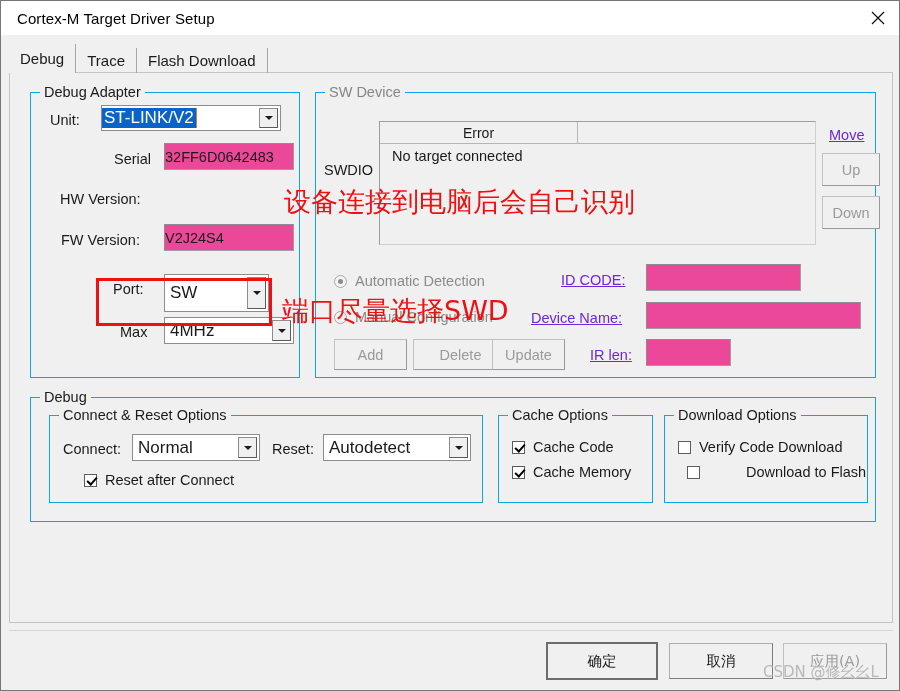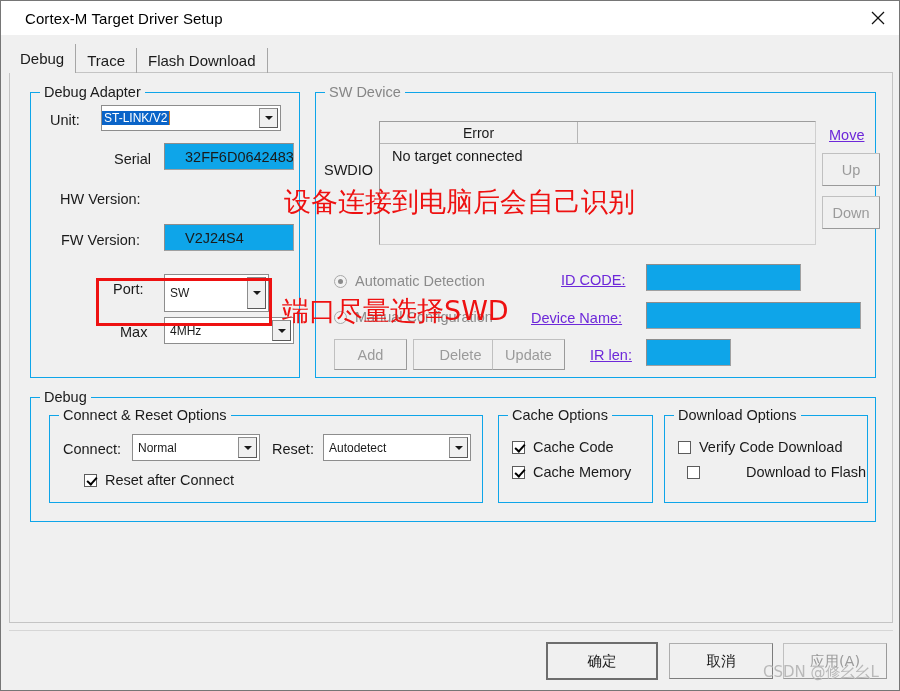--- a/index.html
+++ b/index.html
@@ -20,21 +20,21 @@
   }
 
   
   .titlebar {
     position: absolute; left: 0; top: 0;
     width: 900px; height: 34px;
     background: #ffffff;
     display: flex; align-items: center;
   }
   .title-text {
-    margin-left: 24px;
+    margin-left: 16px;
     font-size: 15px;
     color: #000000;
     letter-spacing: 0.1px;
   }
   .close-btn {
     position: absolute; right: 0; top: 0;
     width: 46px; height: 33px;
     display: flex; align-items: center; justify-content: center;
     cursor: default;
   }
@@ -96,43 +96,43 @@
     font-size: 14.5px;
     color: #1a1a1a;
     white-space: nowrap;
     line-height: 1;
   }
   .lbl.dis { color: #6d28d9; text-decoration: underline; }
 
   
   .field {
     position: absolute;
-    background: #0ea5e9;
+    background: #ec4899;
     border: 1px solid #a0a0a0;
     border-top-color: #8d8d8d;
     border-left-color: #8d8d8d;
     font-size: 14.5px;
     color: #1a1a1a;
-    padding: 0 20px;
+    padding: 0 0;
     display: flex; align-items: center;
     overflow: hidden;
     white-space: nowrap;
   }
   .field.empty { color: transparent; }
 
   
   .combo {
     position: absolute;
     background: #ffffff;
     border: 1px solid #8d8d8d;
     display: flex; align-items: center;
   }
   .combo .ctext {
     flex: 1 1 auto;
-    font-size: 12px;
+    font-size: 17px;
     color: #1a1a1a;
     padding-left: 5px;
     white-space: nowrap;
     overflow: hidden;
   }
   .combo .ctext.sel {
     background: #0a64c8;
     color: #ffffff;
     flex: 0 0 auto;
     padding-left: 2px; padding-right: 2px;

